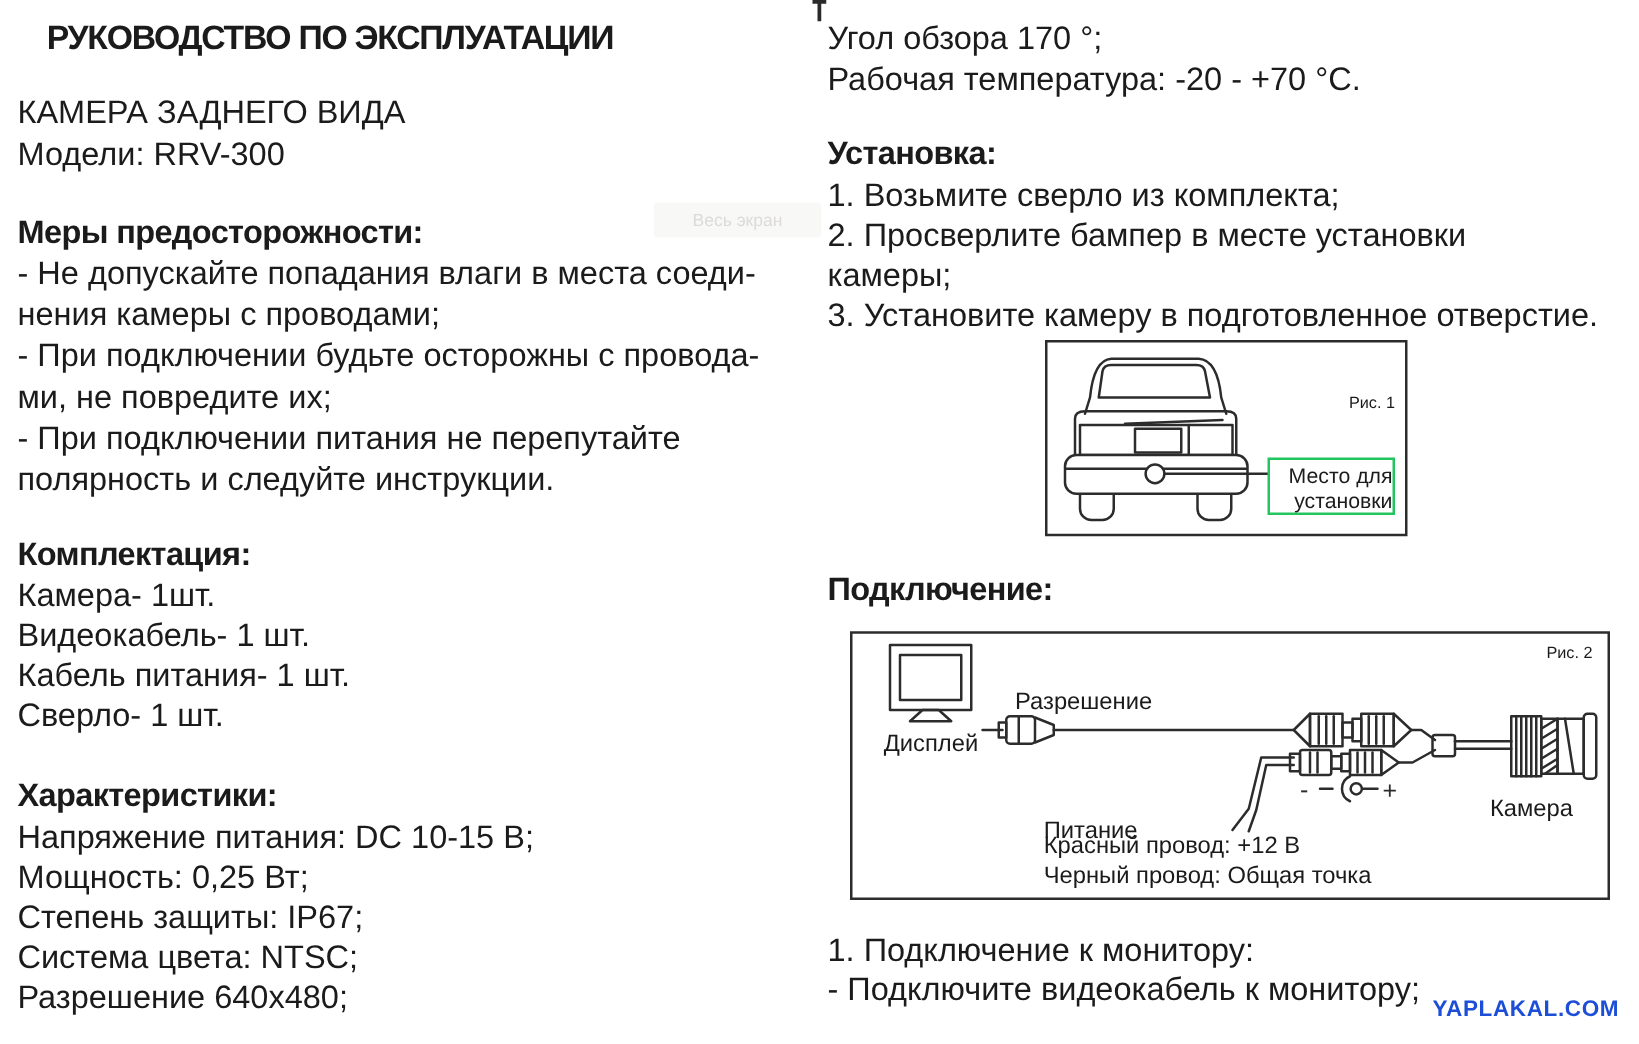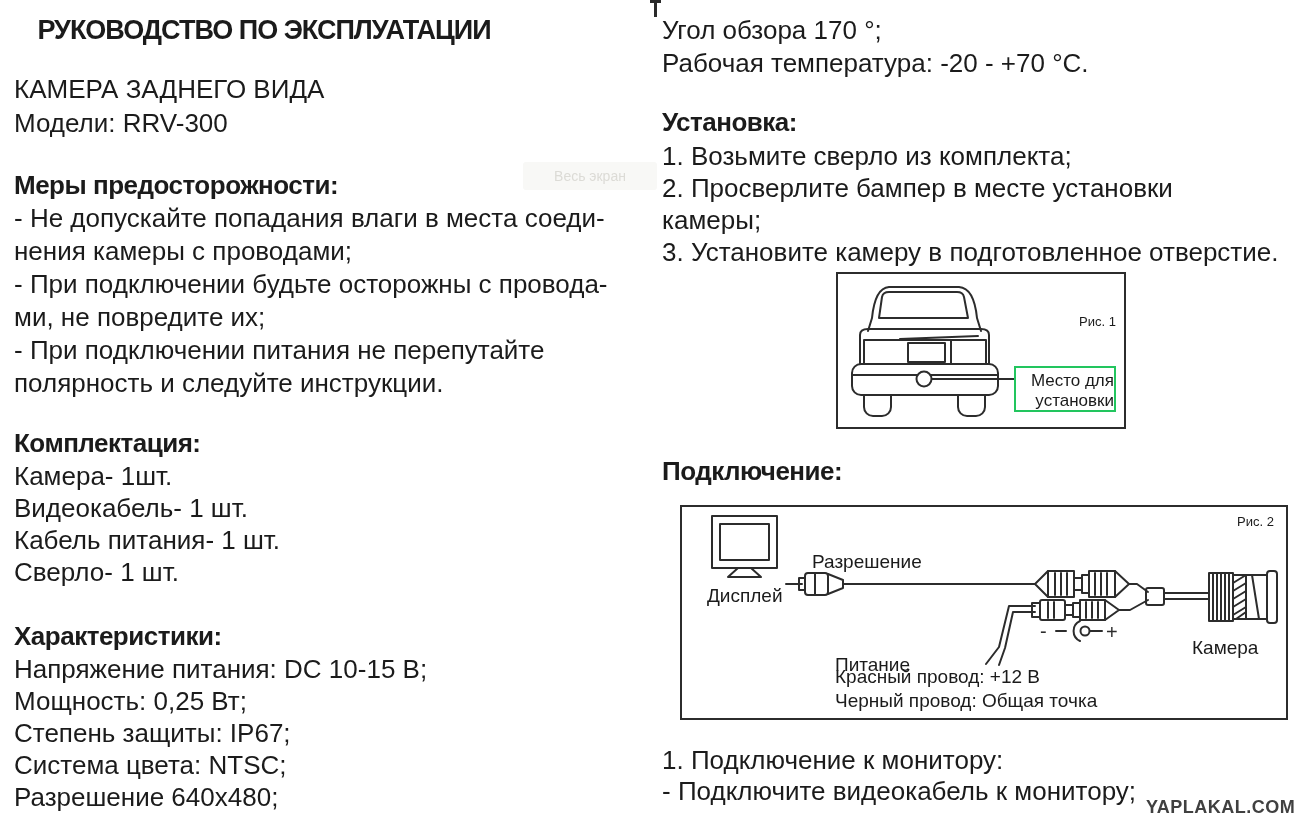--- a/index.html
+++ b/index.html
@@ -208,15 +208,15 @@
     <div class="figlabel" style="left:153px;top:159px;">Красный провод: +12 В</div>
     <div class="figlabel" style="left:153px;top:183px;">Черный провод: Общая точка</div>
     <div class="figlabel" style="left:510px;top:130px;">Камера</div>
   </div>
 
   <div class="abs body26t" style="left:662px;top:745px;line-height:31px;">
     <div>1. Подключение к монитору:</div>
     <div>- Подключите видеокабель к монитору;</div>
   </div>
 
-  <div class="watermark" style="color:#404040;">YAPLAKAL.COM</div>
+  <div class="watermark" style="color:#1d4ed8;">YAPLAKAL.COM</div>
 
 </div>
 
 </body></html>

